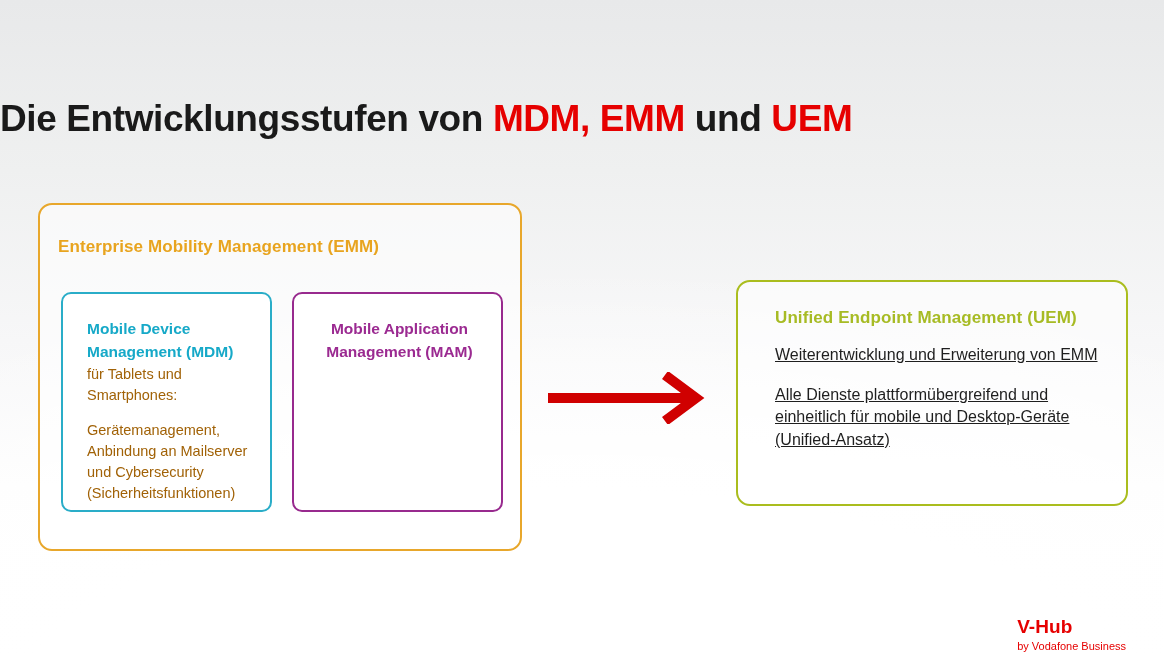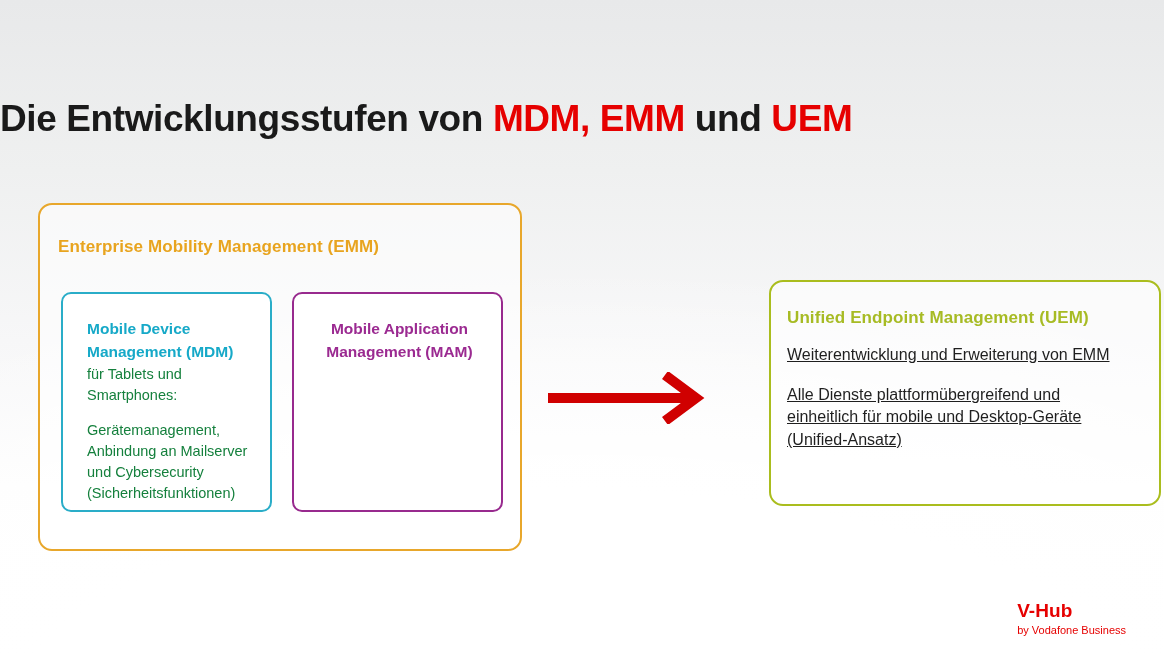--- a/index.html
+++ b/index.html
@@ -88,21 +88,21 @@
     font-size: 15.5px;
     font-weight: bold;
     line-height: 1.48;
     margin: 0 0 0 0;
   }
   #mdm-card .card-heading { color: #16a9c8; }
   #mam-card .card-heading { color: #9b2a91; }
   .card-body {
     font-size: 14.5px;
     line-height: 1.45;
-    color: #15803d;
+    color: #a16207;
     margin: 0;
   }
   .card-body.spaced { margin-top: 14px; }
 
   
   #arrow {
     position: absolute;
     left: 546px;
     top: 372px;
     width: 160px;
@@ -113,22 +113,21 @@
   #uem-box {
     position: absolute;
     left: 736px;
     top: 280px;
     width: 392px;
     height: 226px;
     box-sizing: border-box;
     border: 2px solid #aabd1e;
     border-radius: 14px;
     background: rgba(255,255,255,0.55);
-    padding: 26px 26px 0 16px;
-    margin-left: 33px;
+    padding: 26px 26px 0 37px;
   }
   #uem-title {
     font-size: 17px;
     font-weight: bold;
     color: #a7bb24;
     letter-spacing: 0.1px;
     margin: 0 0 16px 0;
   }
   .uem-para {
     font-size: 16px;
@@ -136,21 +135,21 @@
     color: #1f1f1f;
     margin: 0 0 17px 0;
     text-decoration: underline;
   }
   .uem-para:last-child { margin-bottom: 0; }
 
   
   #logo {
     position: absolute;
     right: 38px;
-    bottom: 18px;
+    bottom: 2px;
     text-align: left;
   }
   #logo-main {
     font-size: 19px;
     font-weight: bold;
     color: #e60000;
     line-height: 1.1;
     letter-spacing: 0.1px;
   }
   #logo-sub {

